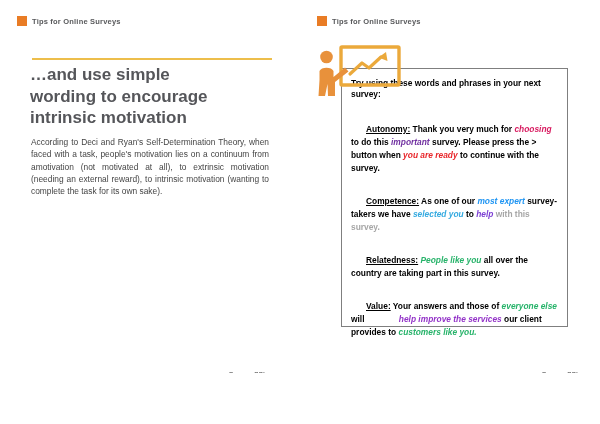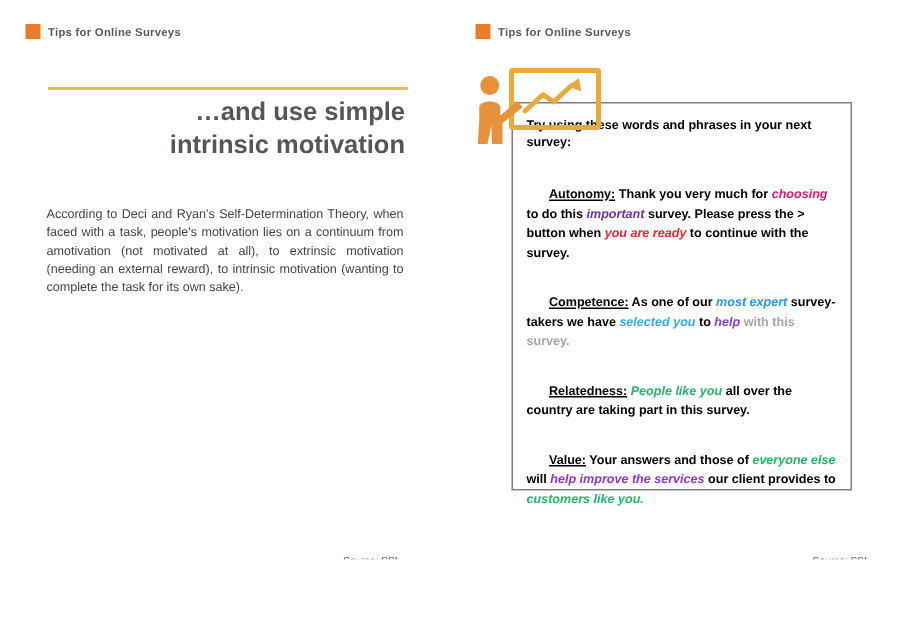--- a/index.html
+++ b/index.html
@@ -7,21 +7,21 @@
   .page { position:absolute; top:0; width:300px; height:424px; background:#ffffff; }
   .page-left { left:0; }
   .page-right { left:300px; }
 
   .page-header { position:absolute; top:16px; left:17px; display:flex; align-items:center; gap:5px; }
   .header-square { width:10px; height:10px; background:#E97C25; flex:0 0 auto; }
   .header-label { font-size:7.5px; font-weight:bold; color:#58595B; letter-spacing:0.2px; white-space:nowrap; }
 
   
   .gold-line { position:absolute; top:58px; left:32px; width:240px; height:2px; background:#EDBE4B; }
-  .slide-title { position:absolute; top:64px; left:30px; width:240px; text-align:right;
+  .slide-title { position:absolute; top:64px; left:30px; width:240px; text-align:left;
                  font-size:17px; line-height:21.5px; font-weight:bold; color:#55565A; }
   .body-text { position:absolute; top:136px; left:31px; width:238px; font-size:8.4px;
                line-height:12.3px; color:#454545; text-align:justify; }
   .body-text p { margin:0 0 9px 0; }
 
   .source-note { position:absolute; top:371px; font-size:6.8px; color:#3F3F3F; }
   .page-left .source-note { right:35px; }
   .page-right .source-note { right:22px; }
   .page-footer { position:absolute; top:395px; left:0; width:100%; text-align:center;
                  font-size:7px; color:#9B9B9B; }
@@ -37,39 +37,40 @@
 
   
   .seg-underline   { color:#000; text-decoration:underline;margin-left:15px; }
   .seg-plain       { color:#000; }
   .seg-em-pink     { color:#D81B60; font-style:italic; }
   .seg-em-purple   { color:#7030A0; font-style:italic; }
   .seg-em-red      { color:#E8252A; font-style:italic; }
   .seg-em-blue     { color:#2196F3; font-style:italic; }
   .seg-em-lightblue{ color:#35AAE0; font-style:italic; }
   .seg-em-violet   { color:#7C3FD4; font-style:italic; }
-  .seg-em-orchid   { color:#9333C8; font-style:italic; }
+  .seg-em-orchid   { color:#9333C8; font-style:italic;margin-left:32px; }
   .seg-em-green    { color:#27B36A; font-style:italic; }
   .seg-muted       { color:#A6A6A6; }
 </style>
 </head>
 <body>
 
 <div class="canvas">
 
   <div class="page page-left">
     <div class="page-header">
       <span class="header-square"></span>
       <span class="header-label">Tips for Online Surveys</span>
     </div>
 
     <div class="gold-line"></div>
 
     <div class="slide-title">
       <div>…and use simple</div>
+      <div>wording to encourage</div>
       <div>intrinsic motivation</div>
     </div>
 
     <div class="body-text">
       <p>According to Deci and Ryan's Self-Determination Theory, when faced with a task, people's motivation lies on a continuum from amotivation (not motivated at all), to extrinsic motivation (needing an external reward), to intrinsic motivation (wanting to complete the task for its own sake).</p>
     </div>
 
     <div class="source-note">Source: SSI</div>
     <div class="page-footer">© 2017 GRBN Participant Engagement Handbook | 128</div>
   </div>

